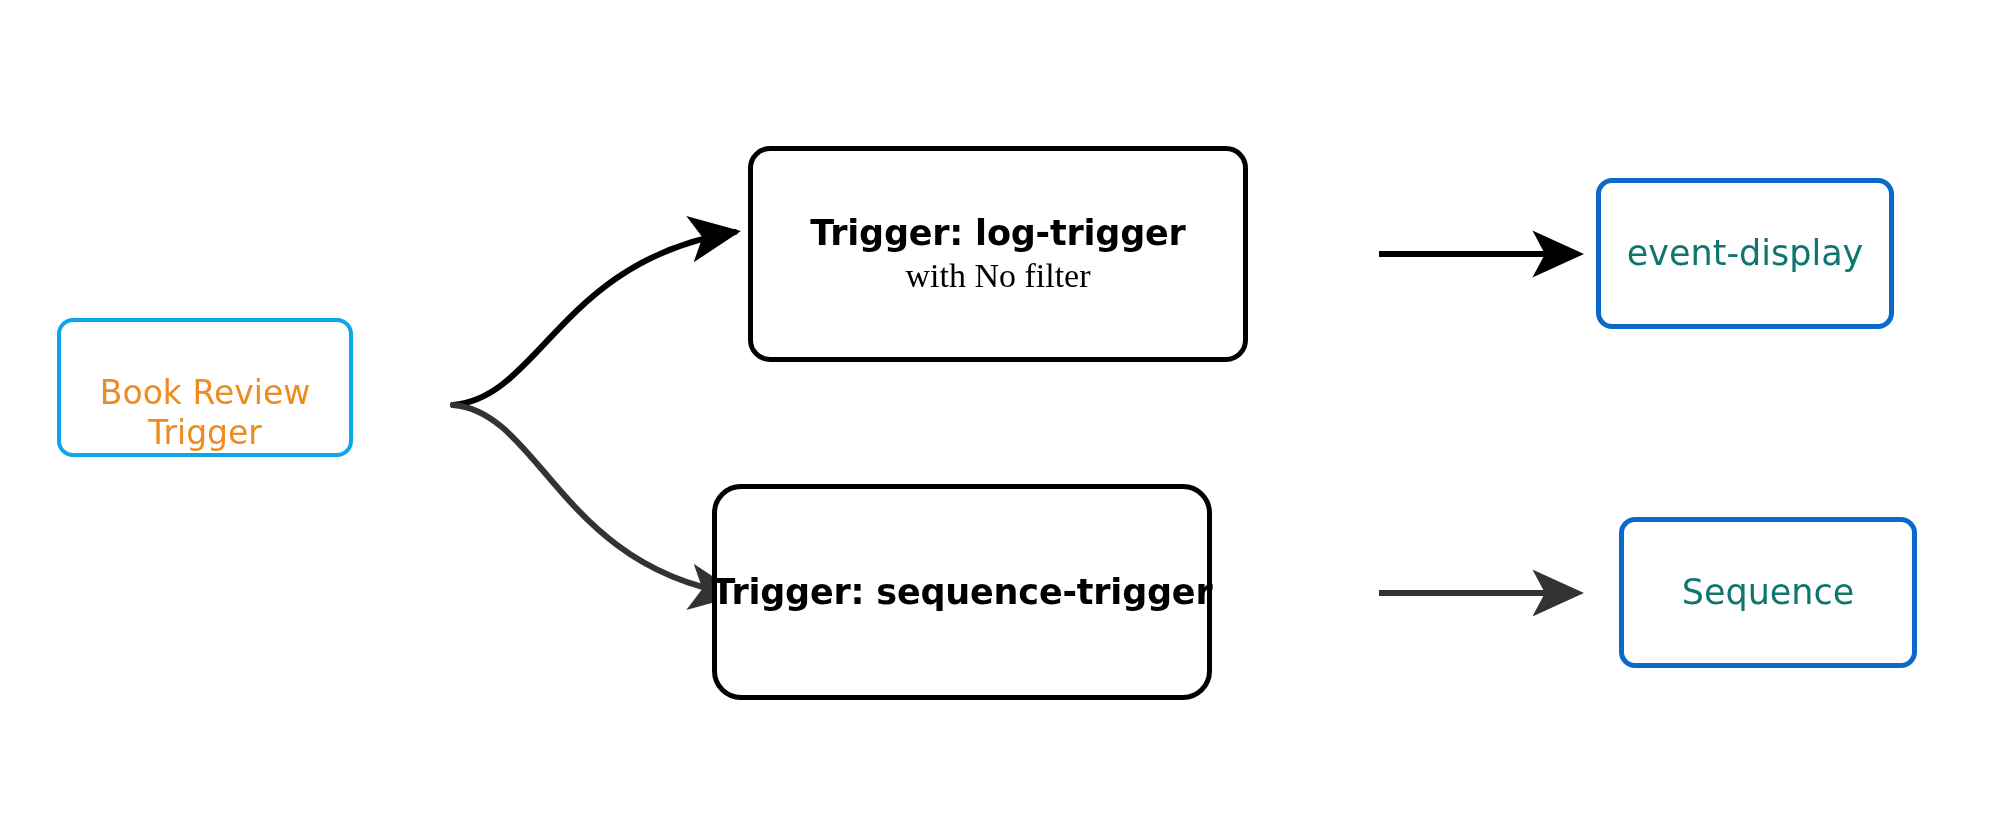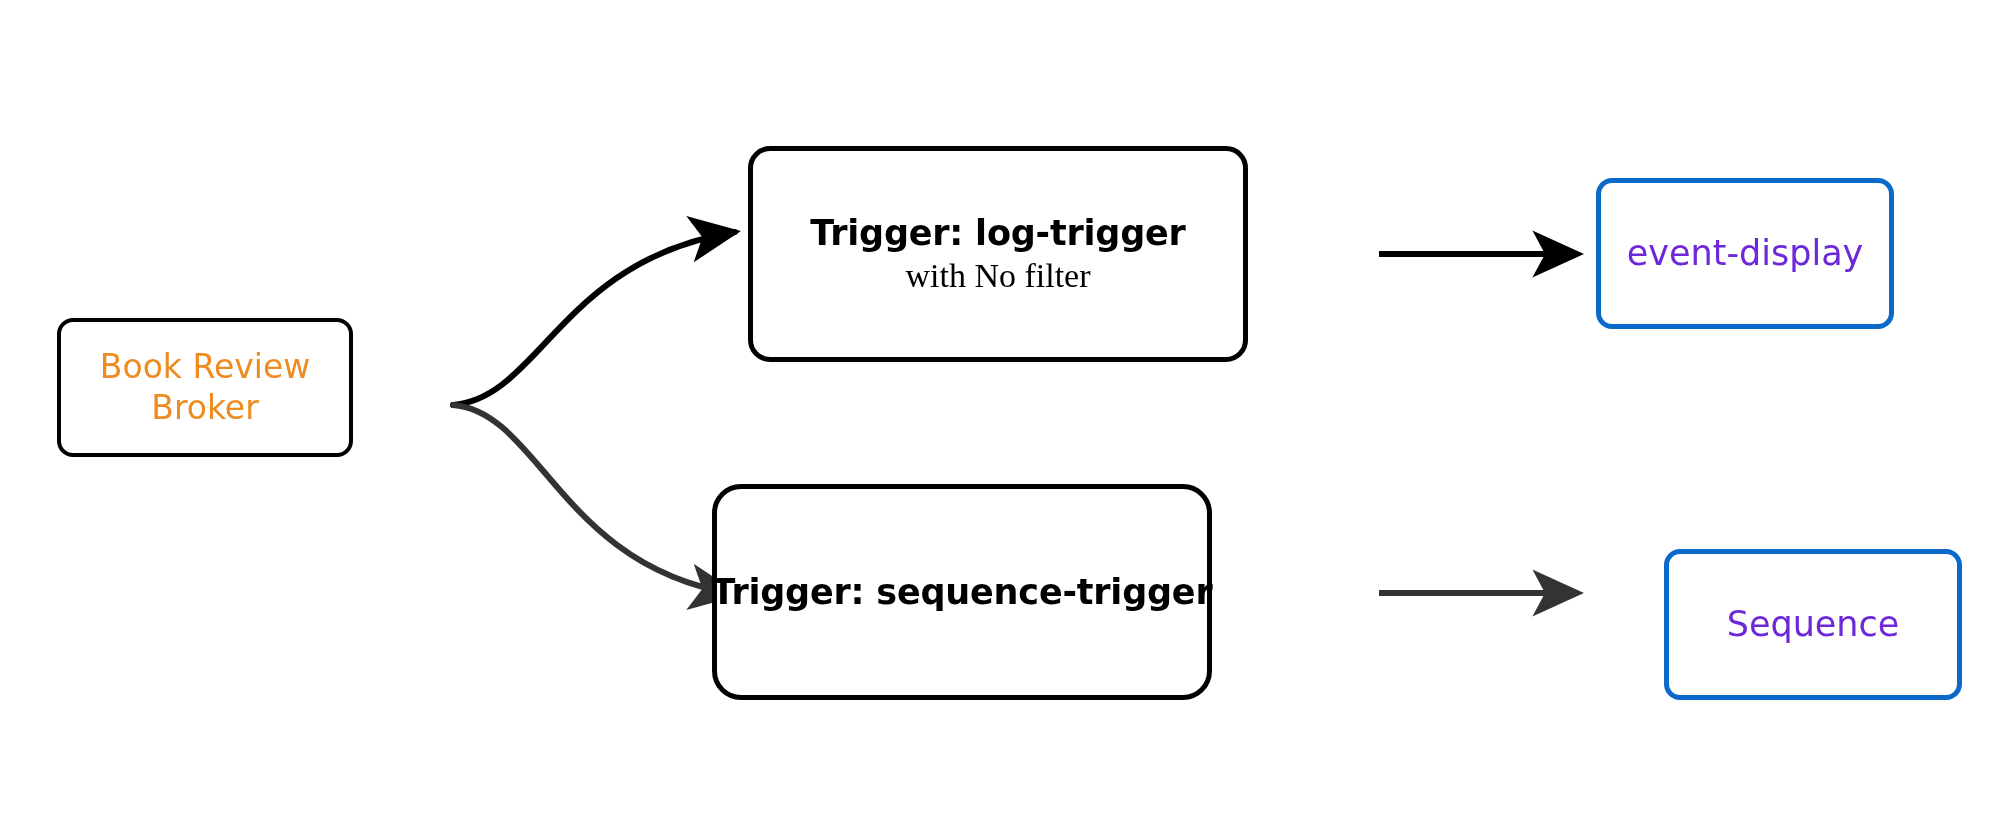--- a/index.html
+++ b/index.html
@@ -35,25 +35,26 @@
     background: #ffffff;
     text-align: center;
     line-height: 1.22;
   }
   
   .node-broker {
     left: 57px;
     top: 318px;
     width: 296px;
     height: 139px;
-    border: 4px solid #000000;
+    border: 4px solid #0ea5e9;
     border-radius: 16px;
     color: #ED8C22;
     font-size: 33px;
     font-weight: 400;
+    justify-content: flex-end;
   }
   .node-broker .line {
     display: block;
     white-space: nowrap;
   }
   
   .node-trigger {
     width: 500px;
     height: 216px;
     border: 5px solid #000000;
@@ -80,32 +81,31 @@
     font-weight: 400;
     white-space: nowrap;
     font-family: Liberation Serif, serif;
   }
   
   .node-sink {
     width: 298px;
     height: 151px;
     border: 5px solid #0B6AC9;
     border-radius: 16px;
-    color: #6d28d9;
+    color: #0f766e;
     font-size: 35px;
     font-weight: 400;
   }
   #sink-node-event-display {
     left: 1596px;
     top: 178px;
   }
   #sink-node-sequence {
-    left: 1664px;
+    left: 1619px;
     top: 517px;
-    margin-top: 32px;
   }
   .node-sink .label {
     white-space: nowrap;
   }
 </style>
 </head>
 <body>
 
 <div id="diagram-canvas">
 
@@ -123,21 +123,21 @@
 
     <path d="M 453,405 C 540,412 560,566 735,594" fill="none" stroke="#333333" stroke-width="6" stroke-linecap="round" marker-end="url(#arrow-gray)"></path>
 
     <path d="M 1379,254 L 1578,254" fill="none" stroke="#000000" stroke-width="6" stroke-linecap="butt" marker-end="url(#arrow-black)"></path>
 
     <path d="M 1379,593 L 1578,593" fill="none" stroke="#333333" stroke-width="6" stroke-linecap="butt" marker-end="url(#arrow-gray)"></path>
   </svg>
 
   <div class="node node-broker" id="broker-node">
     <span class="line">Book Review</span>
-    <span class="line">Broker</span>
+    <span class="line">Trigger</span>
   </div>
 
   <div class="node node-trigger" id="trigger-node-log">
     <span class="title">Trigger: log-trigger</span>
     <span class="subtitle">with No filter</span>
   </div>
 
   <div class="node node-trigger" id="trigger-node-sequence">
     <span class="title">Trigger: sequence-trigger</span>
   </div>

